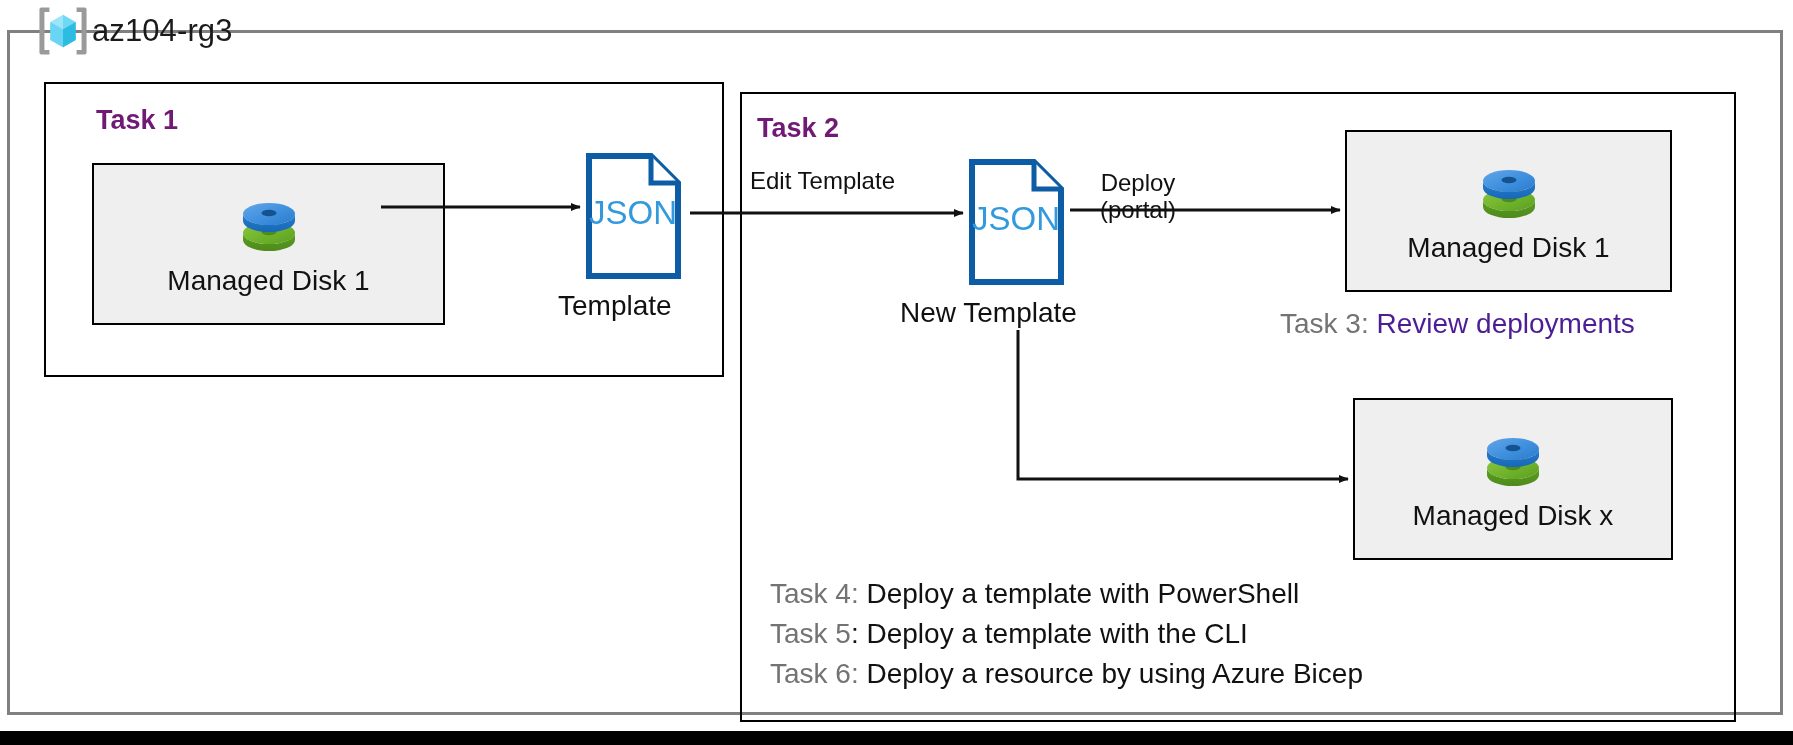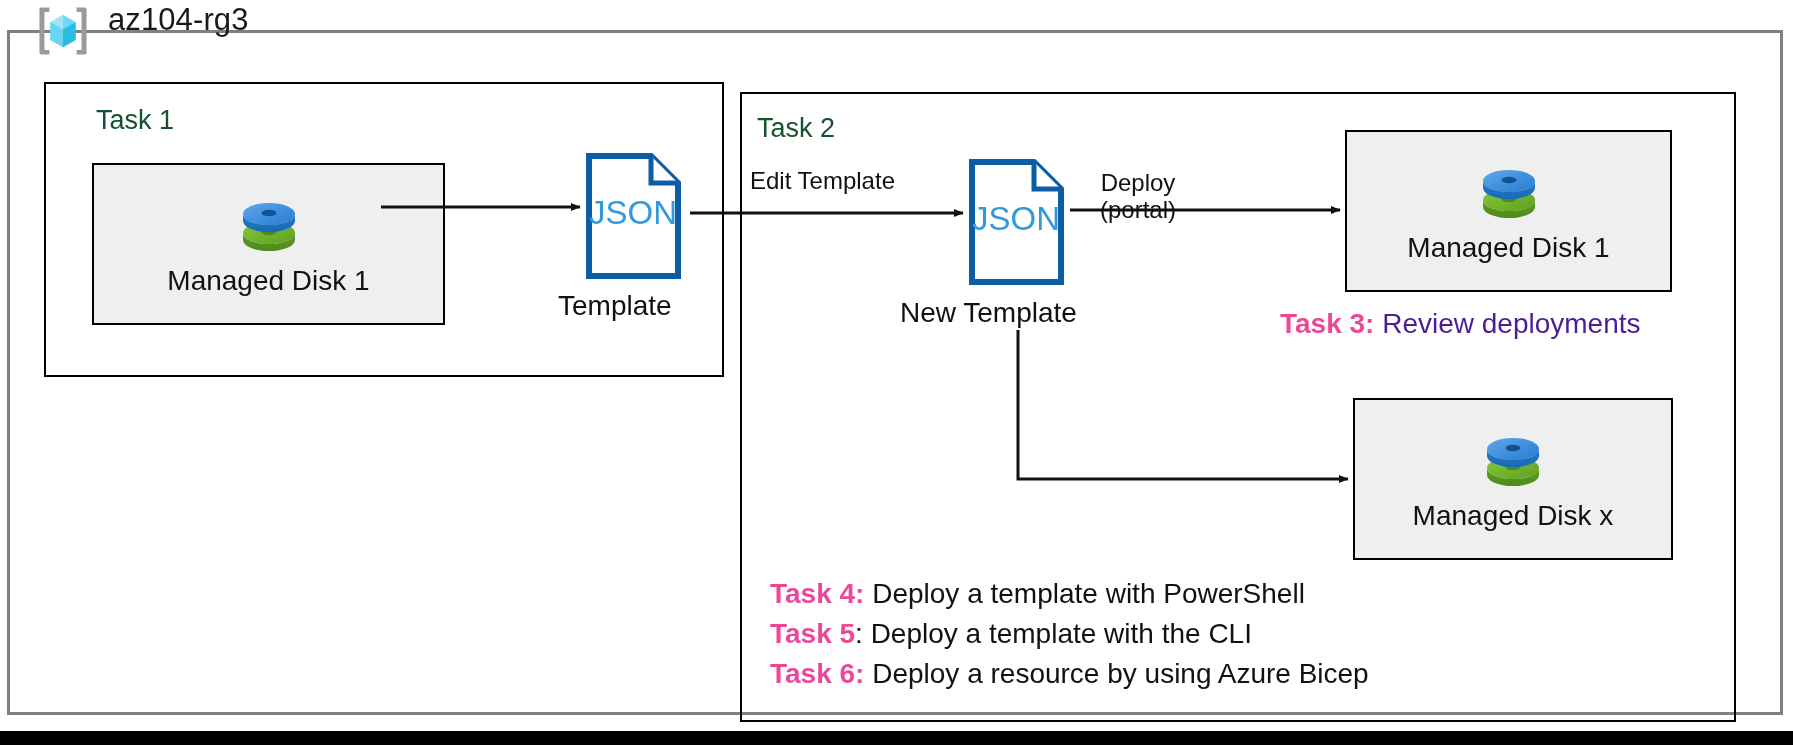--- a/index.html
+++ b/index.html
@@ -28,21 +28,21 @@
   .rg-title-notch{
     position:absolute;
     left:30px; top:0px;
     width:270px; height:62px;
     background:#ffffff;
   }
   .rg-header{
     position:absolute;
     left:34px; top:2px;
     height:58px;
-    display:flex; align-items:flex-start; gap:16px;
+    display:flex; align-items:center; 
   }
   .rg-label{
     font-size:31px;
     color:#1a1a1a;
     letter-spacing:.1px;
     white-space:nowrap;
   }
 
   
   .rg-icon{ width:58px; height:58px; display:block; }
@@ -53,22 +53,22 @@
     border:2.5px solid #000000;
     box-sizing:border-box;
     background:transparent;
   }
   #task1-box{ left:44px;  top:82px;  width:680px; height:295px; }
   #task2-box{ left:740px; top:92px;  width:996px; height:630px; }
 
   .task-heading{
     position:absolute;
     font-size:27px;
-    font-weight:normal;
-    color:#14532d;
+    font-weight:bold;
+    color:#701a75;
     white-space:nowrap;
   }
   #task1-heading{ left:96px;  top:105px; }
   #task2-heading{ left:757px; top:113px; }
 
   
   .res-card{
     position:absolute;
     background:#efefef;
     border:2.5px solid #000000;
@@ -126,21 +126,21 @@
   #deploy-caption{ left:1100px; top:170px; }
 
   
   .task-note{
     position:absolute;
     font-size:28px;
     color:#111111;
     white-space:nowrap;
     line-height:1.0;
   }
-  .task-note .t-key{ font-weight:bold; color:#ec4899; }
+  .task-note .t-key{ font-weight:normal; color:#737373; }
   #task3-note{ left:1280px; top:310px; color:#16517e; }
   #task3-note .t-desc{ color:#4c1d95; }
   #task4-note{ left:770px; top:580px; }
   #task5-note{ left:770px; top:620px; }
   #task6-note{ left:770px; top:660px; }
 
   
   .bottom-bar{
     position:absolute;
     left:0; bottom:0;

